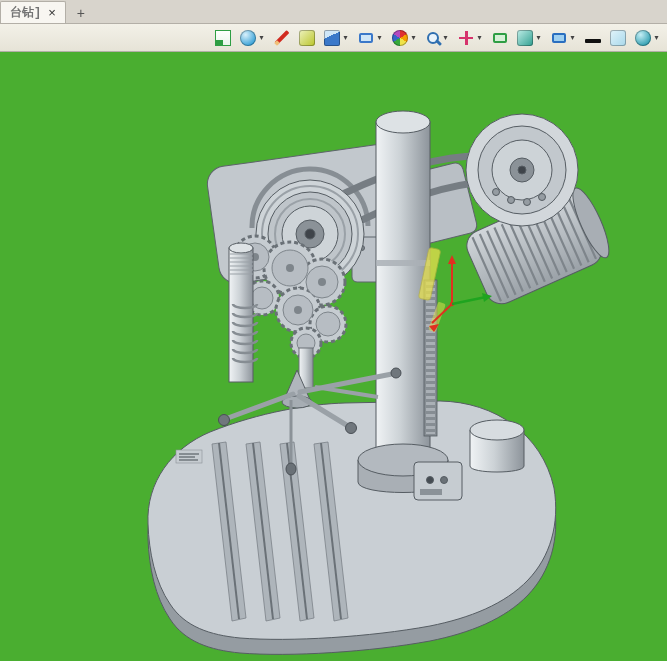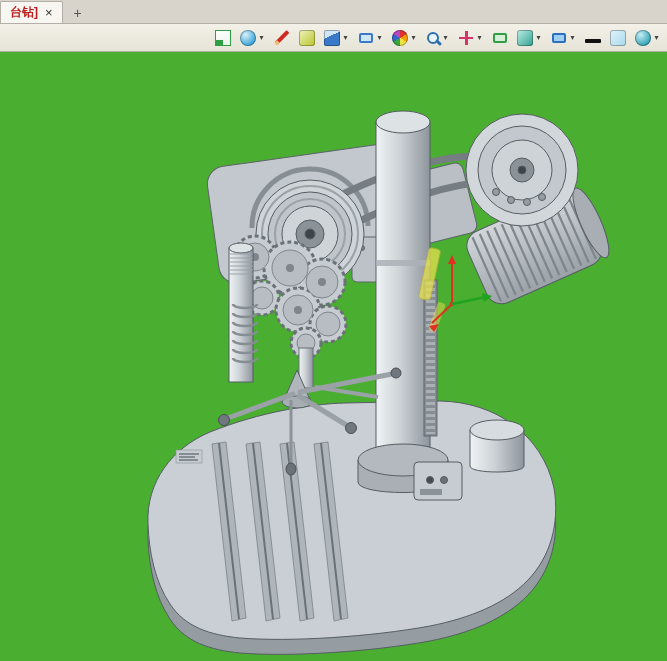--- a/index.html
+++ b/index.html
@@ -11,21 +11,21 @@
   
   .tabbar{
     height:23px;background:#d8d4cc;display:flex;align-items:flex-end;
     border-bottom:1px solid #b3afa7;
   }
   .tab{
     height:22px;box-sizing:border-box;display:flex;align-items:center;gap:7px;
     padding:0 9px;background:#f8f6f1;border:1px solid #b3afa7;border-bottom:none;
     border-radius:2px 2px 0 0;font-size:12px;cursor:default;
   }
-  .tab-label{color:#b91c1c;font-weight:bold;}
+  .tab-label{color:#737373;font-weight:bold;font-family:Liberation Mono, monospace;}
   .tab-close{color:#333;font-size:13px;line-height:1;cursor:pointer;}
   .newtab{
     width:22px;height:18px;margin-left:4px;text-align:center;line-height:17px;
     color:#555;font-size:14px;cursor:pointer;border-radius:2px;
   }
   
   .toolbar{
     height:27px;background:linear-gradient(#f3f1e8,#e6e3d7);
     border-bottom:1px solid #b3afa7;
     display:flex;align-items:center;justify-content:flex-end;

